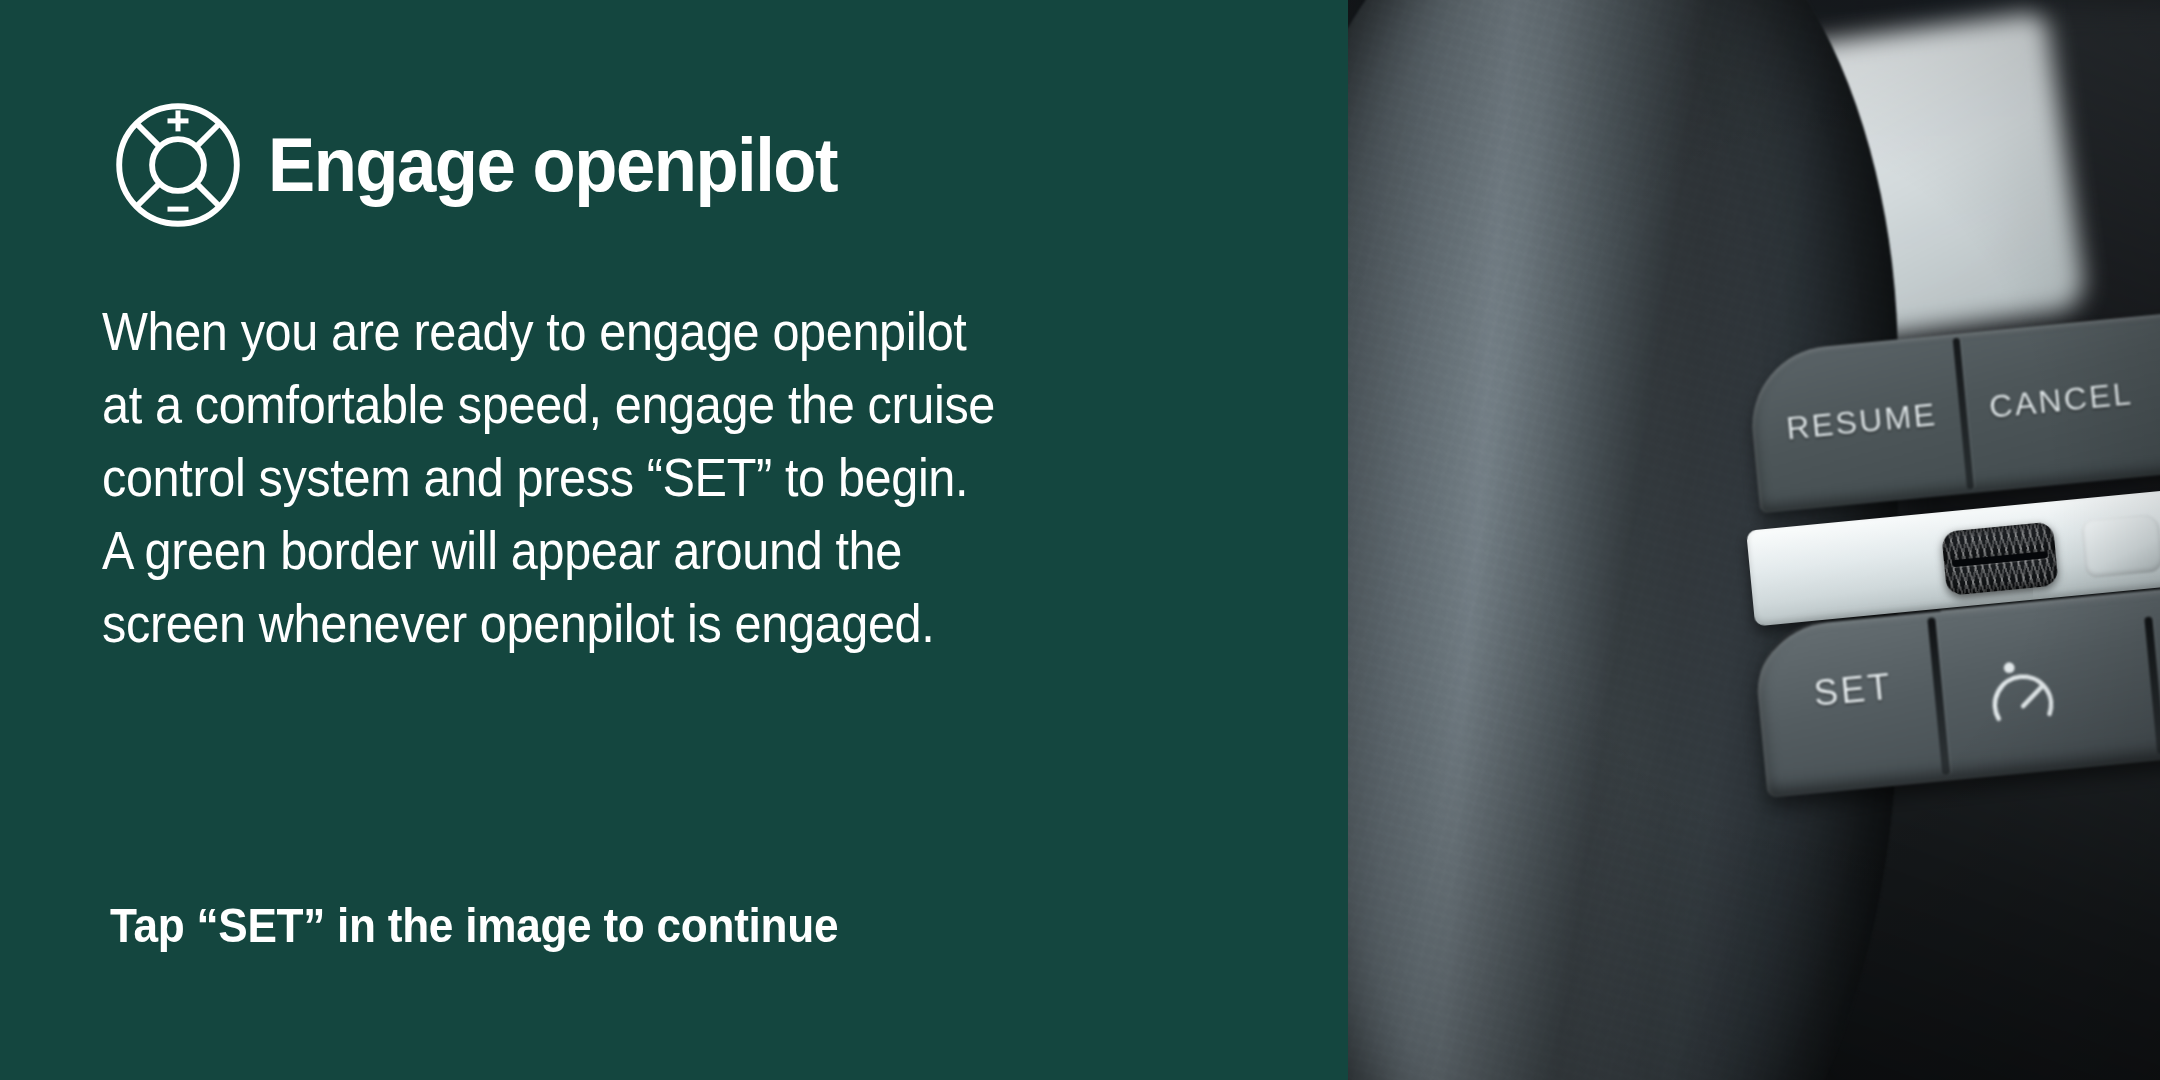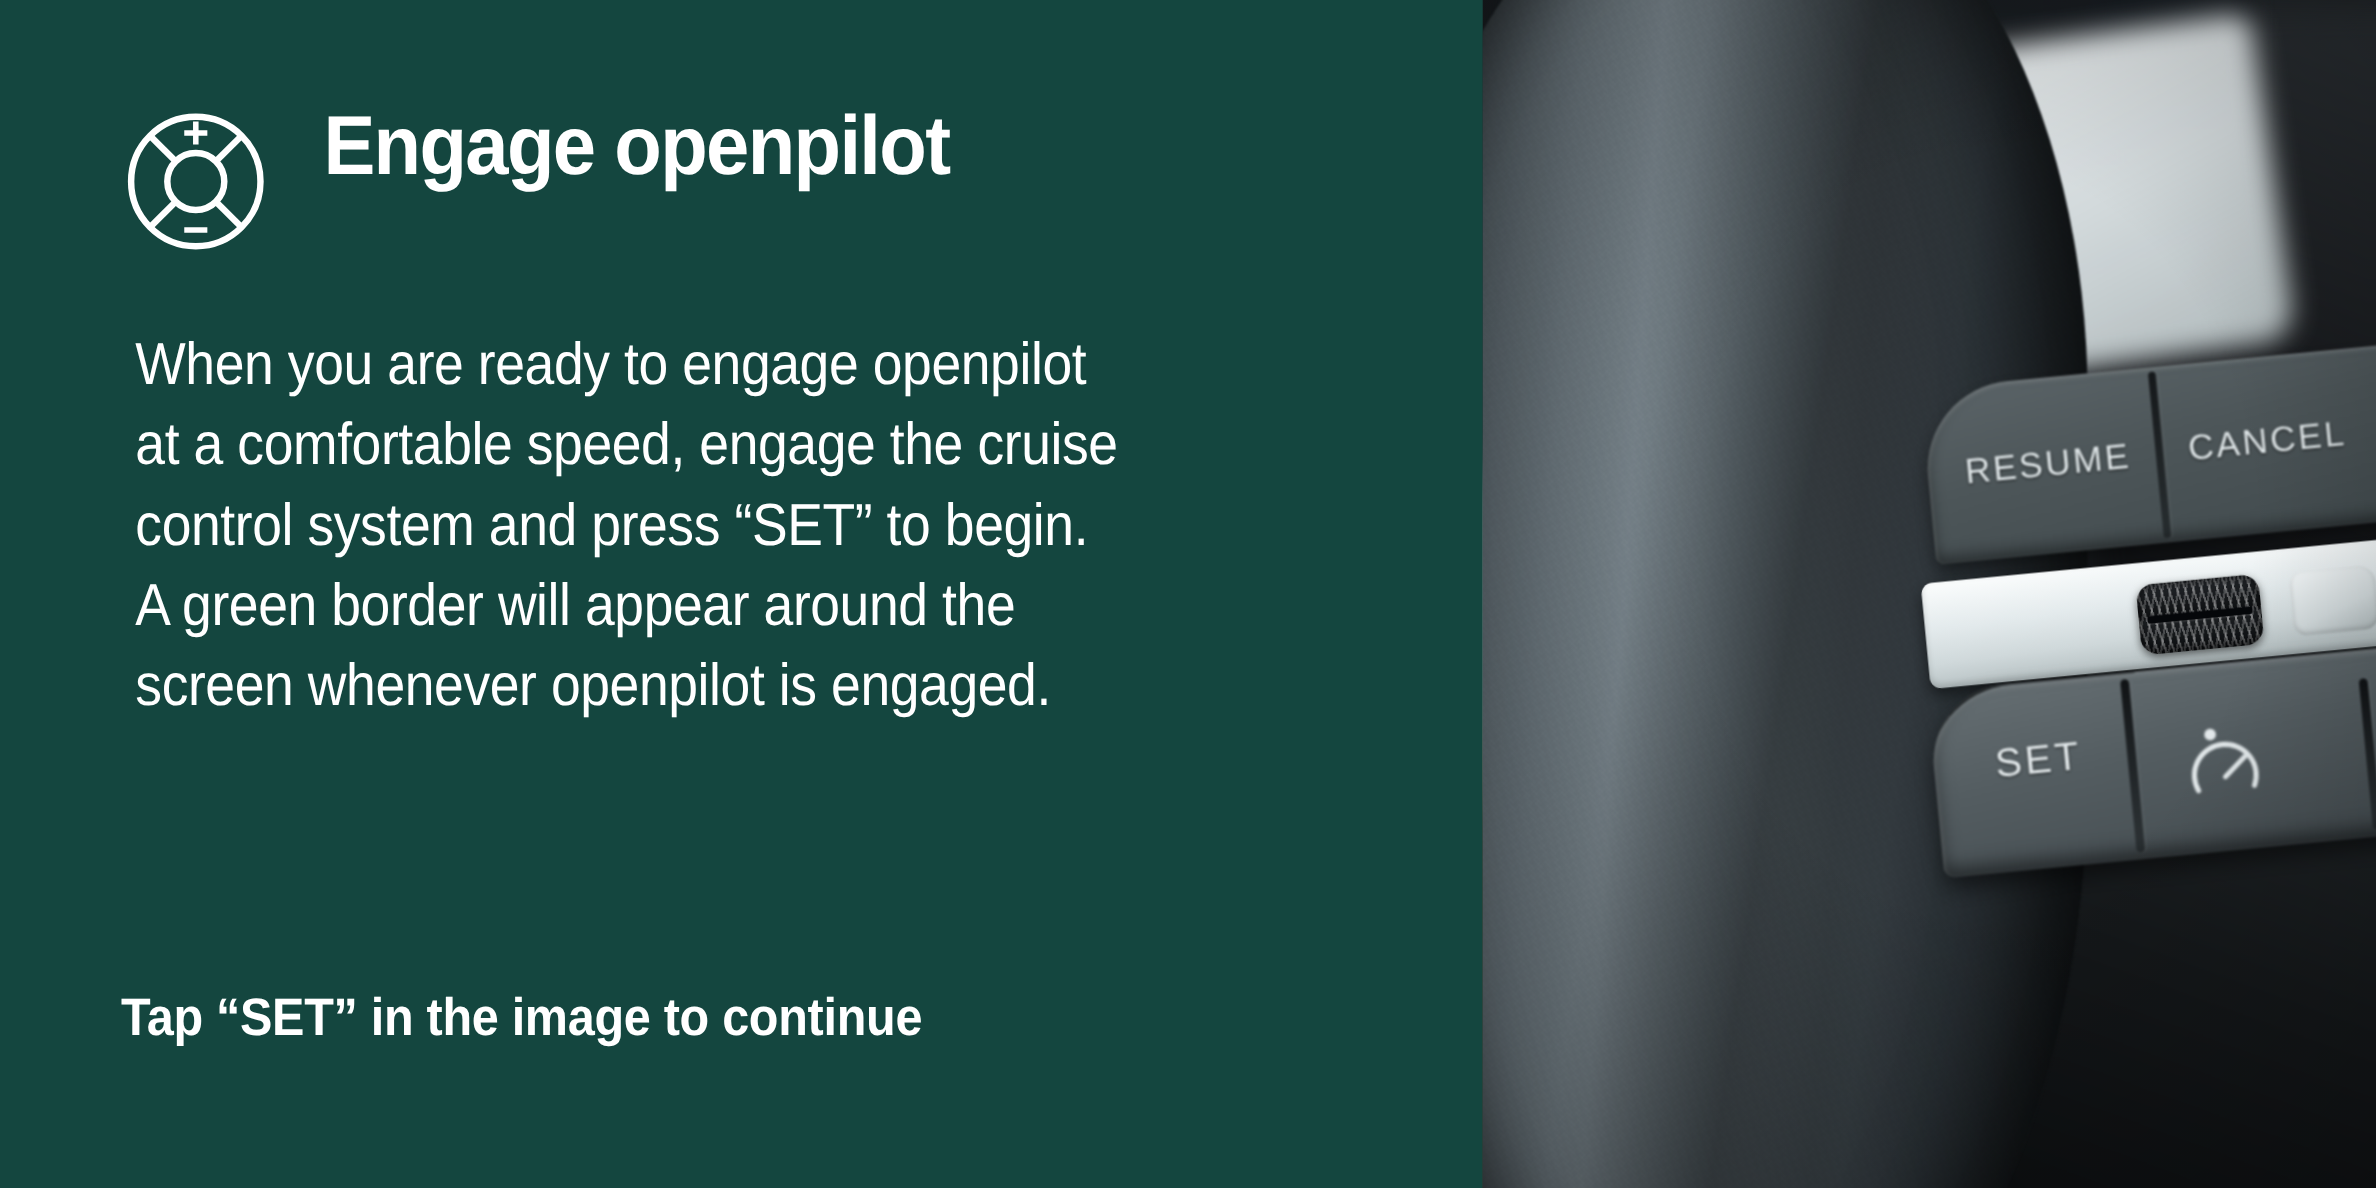--- a/index.html
+++ b/index.html
@@ -23,40 +23,41 @@
     width:1348px; height:1080px;
     background:#14463f;
     flex:0 0 1348px;
     padding:0;
   }
 
   #header-row {
     position:absolute;
     left:108px; top:95px;
     display:flex;
-    gap:46px;
+    align-items:center;
+    gap:20px;
   }
 
   #cruise-icon { width:140px; height:140px; flex:0 0 140px; display:block; }
 
   #page-title {
     font-family:"Liberation Sans", sans-serif;
     font-weight:bold;
     font-size:76px;
     line-height:1.0;
     letter-spacing:-1.6px;
     color:#ffffff;
     white-space:nowrap;
     transform:scaleX(0.93);
     transform-origin:left center;
   }
 
   #body-copy {
     position:absolute;
-    left:123px; top:295px;
+    left:102px; top:295px;
     width:1190px;
     font-family:"Liberation Sans", sans-serif;
     font-weight:normal;
     font-size:54px;
     line-height:73px;
     color:#ffffff;
     letter-spacing:-0.4px;
   }
   #body-copy .line {
     display:block;

